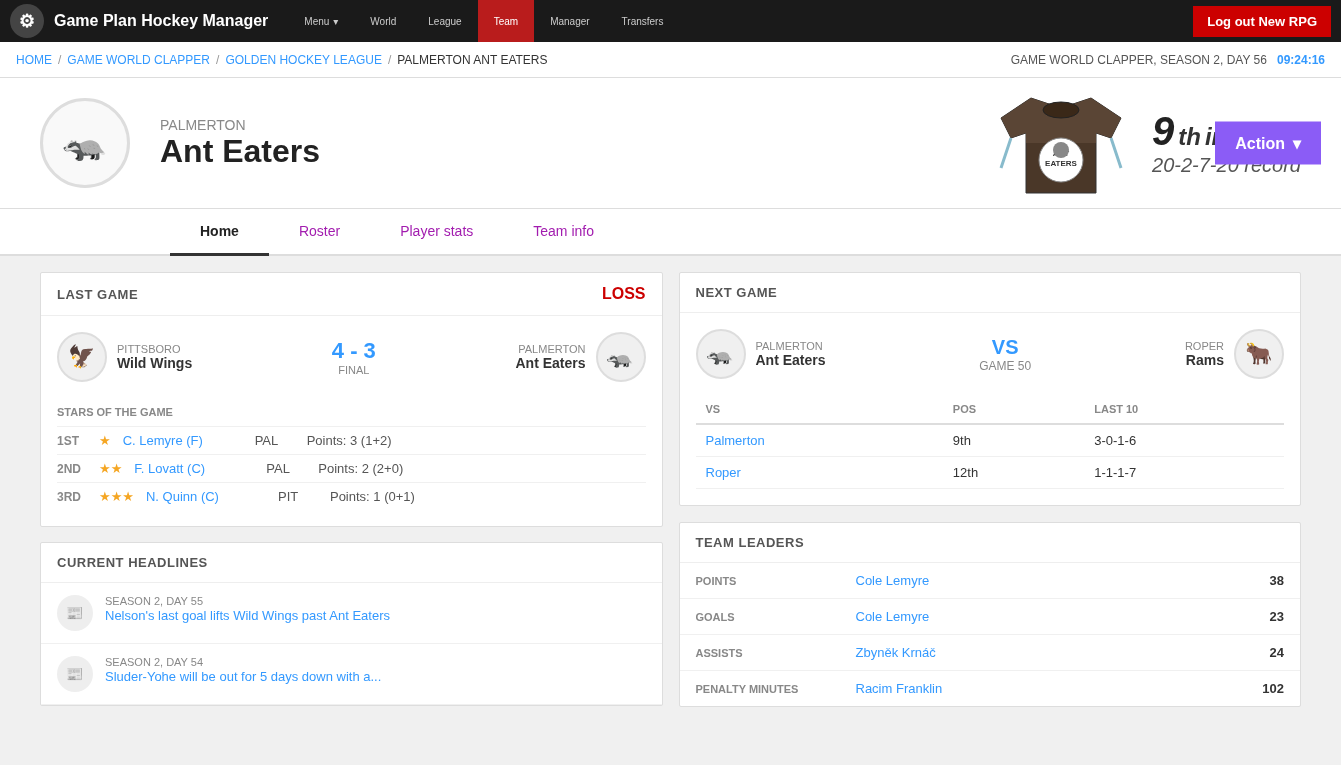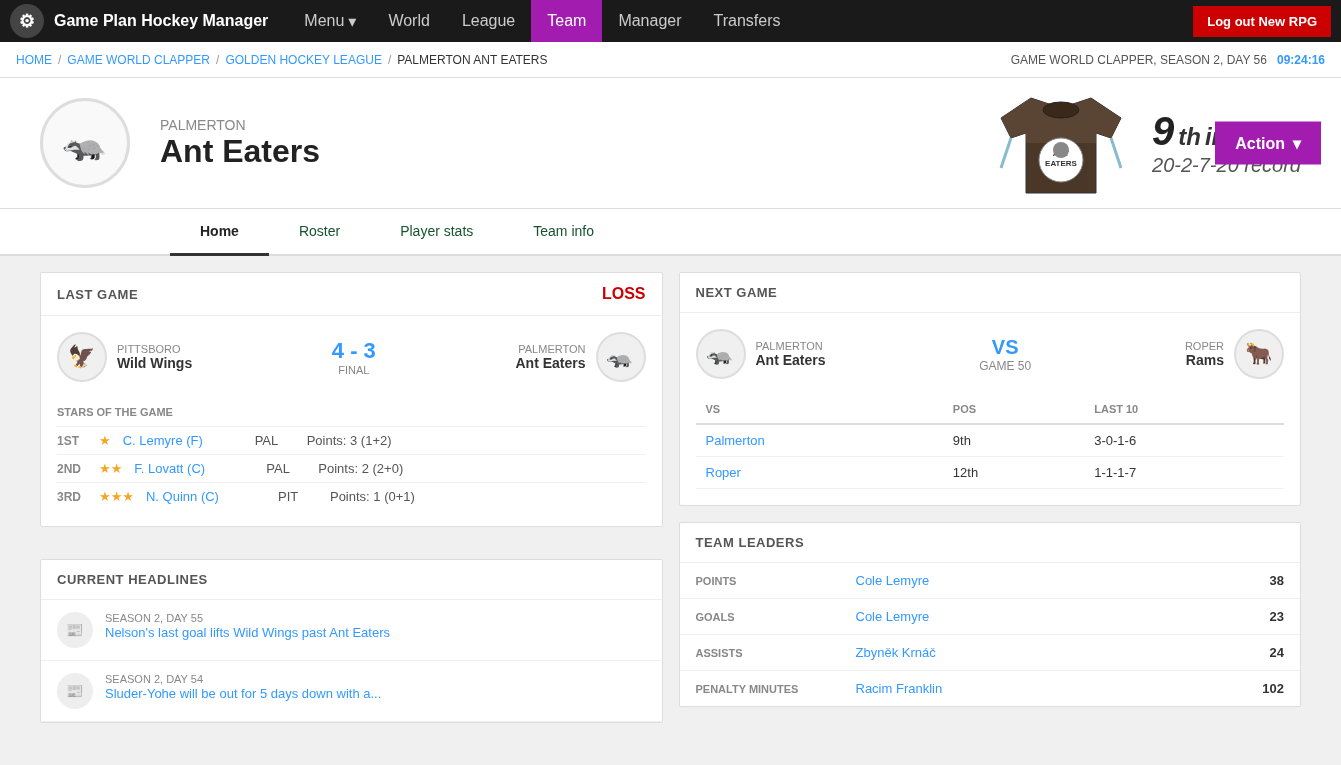--- a/index.html
+++ b/index.html
@@ -39,24 +39,24 @@
       flex: 1;
       gap: 0;
     }
     .nav-item {
       color: #ccc;
       padding: 0 16px;
       height: 42px;
       display: flex;
       align-items: center;
       cursor: pointer;
-      font-size: 16px;
+      font-size: 10px;
       text-decoration: none;
     }
-    .nav-item.active { background: #a21caf; color: #fff; }
+    .nav-item.active { background: #b91c1c; color: #fff; }
     .nav-item.menu-item {
       display: flex;
       align-items: center;
       gap: 4px;
     }
     .logout-btn {
       background: #cc0000;
       color: #fff;
       border: none;
       padding: 8px 14px;
@@ -161,21 +161,21 @@
       width: 160px;
       height: 120px;
     }
     .action-btn-area {
       position: absolute;
       right: 20px;
       top: 50%;
       transform: translateY(-50%);
     }
     .action-btn {
-      background: #a21caf;
+      background: #8b5cf6;
       color: #fff;
       border: none;
       padding: 12px 20px;
       font-size: 16px;
       cursor: pointer;
       display: flex;
       align-items: center;
       gap: 8px;
       font-weight: bold;
     }
@@ -184,37 +184,37 @@
     .tabs-bar {
       background: #fff;
       border-bottom: 2px solid #ddd;
       display: flex;
       padding: 0 170px;
     }
     .tab {
       padding: 14px 30px;
       cursor: pointer;
       font-size: 14px;
-      color: #14532d;
+      color: #a21caf;
       border-bottom: 3px solid transparent;
       margin-bottom: -2px;
     }
     .tab.active {
       color: #222;
       border-bottom: 3px solid #333;
       font-weight: bold;
     }
 
     
     .main-content {
       display: flex;
       gap: 16px;
       padding: 16px 40px;
     }
-    .left-col { flex: 1; display: flex; flex-direction: column; gap: 32px; }
+    .left-col { flex: 1; display: flex; flex-direction: column; gap: 15px; }
     .right-col { flex: 1; display: flex; flex-direction: column; gap: 16px; }
 
     
     .card {
       background: #fff;
       border: 1px solid #ddd;
       border-radius: 2px;
     }
     .card-header {
       display: flex;

